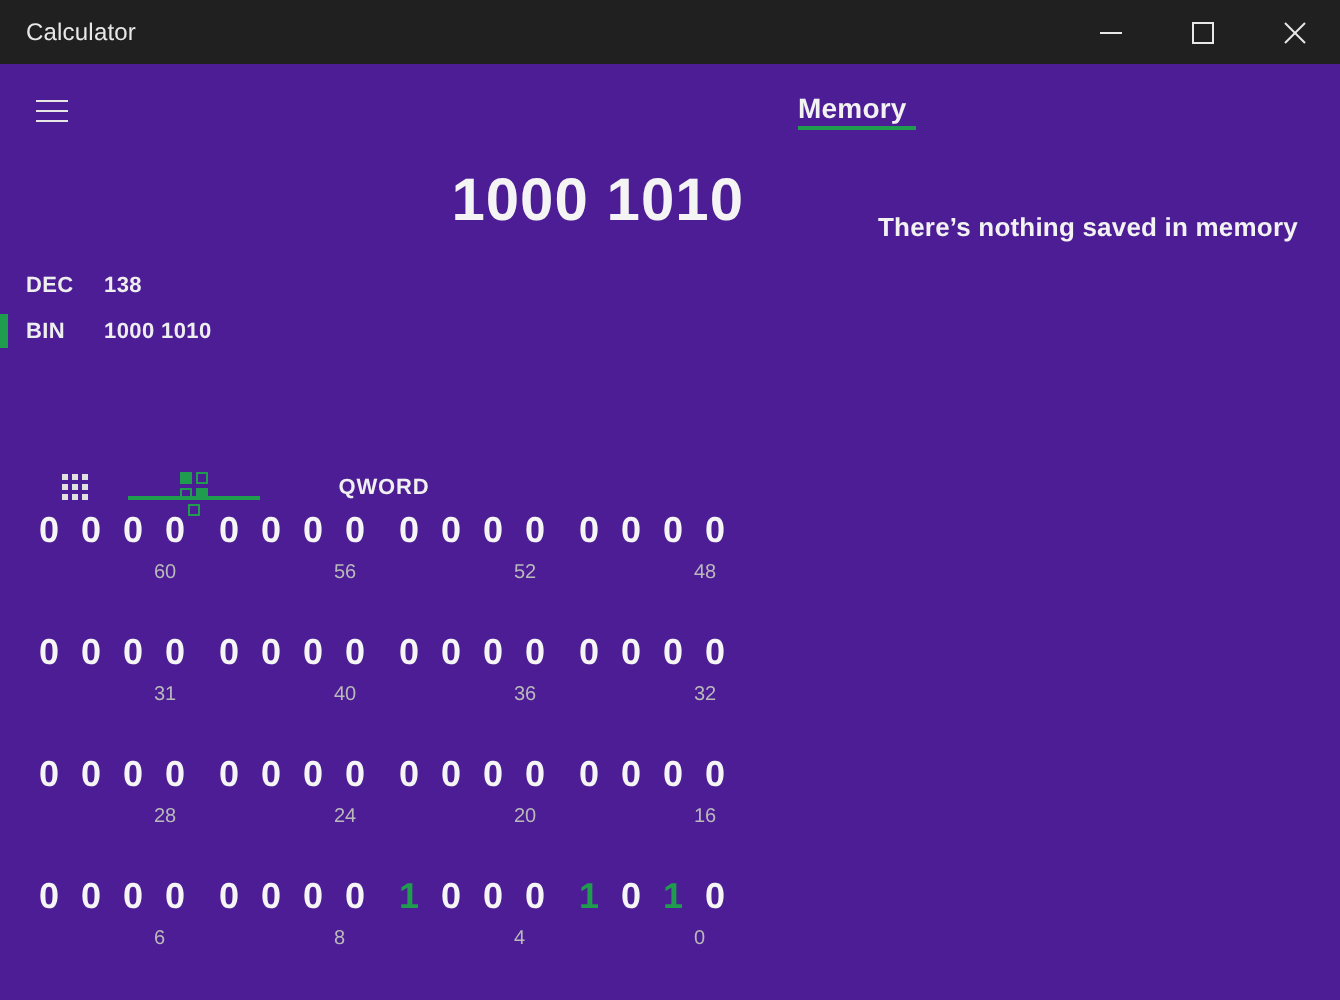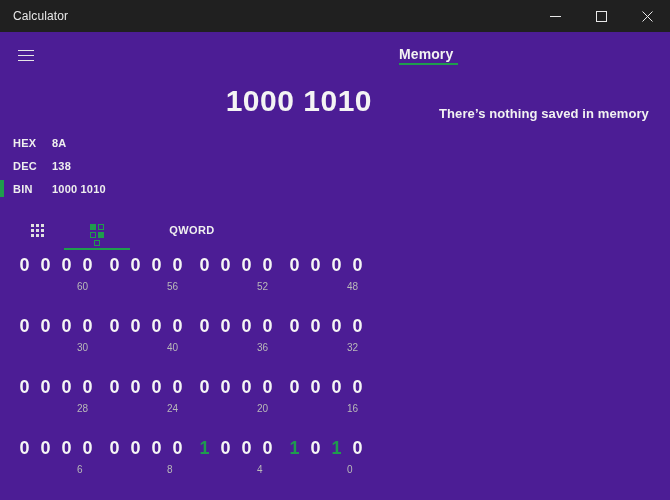--- a/index.html
+++ b/index.html
@@ -112,21 +112,21 @@
   }
 
   
   .bit-toolbar {
     position: absolute; left: 0; top: 224px;
     width: 384px; height: 28px;
   }
   .tool-btn {
     position: absolute;
     height: 26px;
-    display: flex; align-items: flex-start; justify-content: center;
+    display: flex; align-items: flex-end; justify-content: center;
   }
   .tool-keypad { left: 14px; top: 0; width: 46px; }
   .tool-bittoggle { left: 64px; top: 0; width: 66px; }
   .tool-qword { left: 152px; top: 0; width: 80px; }
   .tool-ms { left: 312px; top: 0; width: 62px; }
   .tool-label {
     font-size: 11px; font-weight: bold; color: #f0f0f0;
     letter-spacing: 0.4px;
   }
   .tool-underline {
@@ -243,25 +243,20 @@
       <div class="memory-tab-underline"></div>
     </div>
   </div>
 
   <div class="display">
     <div class="display-value">1000 1010</div>
   </div>
 
   <div class="radix-list">
 
-    <div class="radix-row">
-      <div class="radix-accent"></div>
-      <div class="radix-label">HEX</div>
-      <div class="radix-value">8A</div>
-    </div>
 
     <div class="radix-row">
       <div class="radix-accent"></div>
       <div class="radix-label">DEC</div>
       <div class="radix-value">138</div>
     </div>
 
 
     <div class="radix-row active">
       <div class="radix-accent"></div>
@@ -350,21 +345,21 @@
 
     <div class="bit-row">
       <div class="nibbles">
         <div class="nibble">
           <div class="nibble-bits">
             <div class="bit-cell">0</div>
             <div class="bit-cell">0</div>
             <div class="bit-cell">0</div>
             <div class="bit-cell">0</div>
           </div>
-          <div class="nibble-index">30</div>
+          <div class="nibble-index">31</div>
         </div>
         <div class="nibble">
           <div class="nibble-bits">
             <div class="bit-cell">0</div>
             <div class="bit-cell">0</div>
             <div class="bit-cell">0</div>
             <div class="bit-cell">0</div>
           </div>
           <div class="nibble-index">40</div>
         </div>

